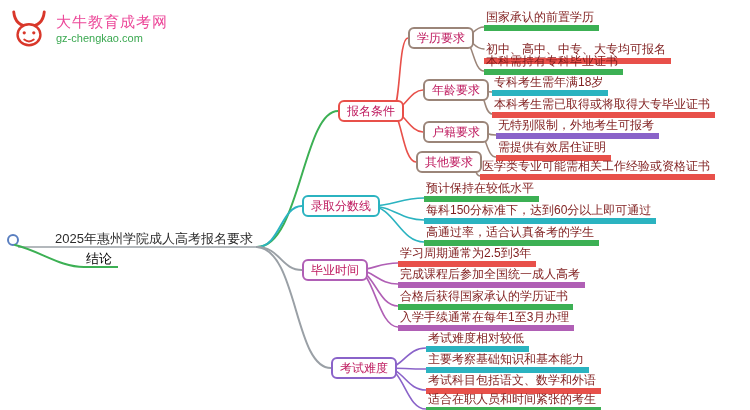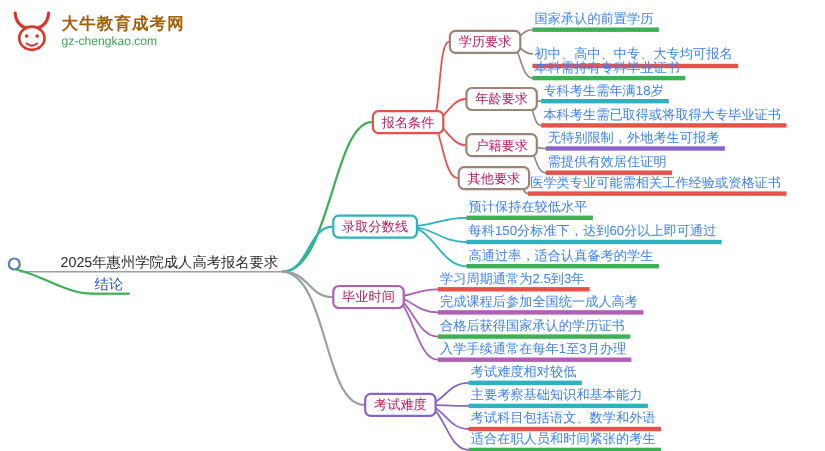--- a/index.html
+++ b/index.html
@@ -4,44 +4,44 @@
 <style>
   html,body{margin:0;padding:0;}
   body{
     width:750px;height:410px;position:relative;overflow:hidden;
     background:#ffffff;
     font-family:"Liberation Sans","DejaVu Sans",sans-serif;
   }
   #wires{position:absolute;left:0;top:0;z-index:0;}
   .leaf{
     position:absolute;z-index:2;white-space:nowrap;
-    font-size:12px;line-height:15px;color:#3b82f6;
-    padding:0 5px 0 2px;border-bottom:4px solid #0ea5e9;
+    font-size:12px;line-height:15px;color:#7f1d1d;
+    padding:0 5px 0 2px;border-bottom:6px solid #0ea5e9;
   }
   .node{
     position:absolute;z-index:2;white-space:nowrap;
     font-size:12px;line-height:16px;color:#be185d;
     padding:1px 7px;background:#fff;
     border:2px solid #999;border-radius:6px;
   }
   .root-title{
     position:absolute;left:55px;top:230px;z-index:2;
     font-size:13px;font-weight:normal;color:#2b2b2b;white-space:nowrap;
   }
   .conclusion{
     position:absolute;left:84px;top:251px;z-index:2;
-    font-size:13px;line-height:15px;color:#1d4ed8;
+    font-size:13px;line-height:15px;color:#000000;
     padding:0 6px 0 2px;border-bottom:2px solid #3cb054;white-space:nowrap;
   }
   .logo{
     position:absolute;left:8px;top:8px;z-index:3;
     display:flex;align-items:center;gap:6px;cursor:pointer;
   }
   .logo-text{display:flex;flex-direction:column;line-height:1.25;}
-  .logo-name{font-size:15px;font-weight:bold;color:#a16207;letter-spacing:1px;}
+  .logo-name{font-size:15px;font-weight:normal;color:#ec4899;letter-spacing:1px;}
   .logo-domain{font-size:11px;color:#3aa850;}
 </style>
 </head>
 <body>
 
 <svg id="wires" width="750" height="410" viewBox="0 0 750 410">
 
   <circle cx="13" cy="240" r="5" fill="#ffffff" stroke-width="2" stroke="#5a7fc0"></circle>
   <path d="M18 247 L257 247" fill="none" stroke-width="1.5" stroke="#9aa0a6"></path>
 

